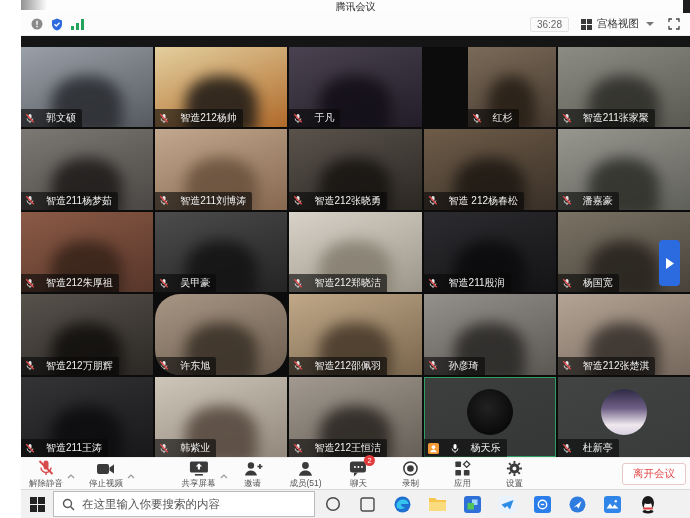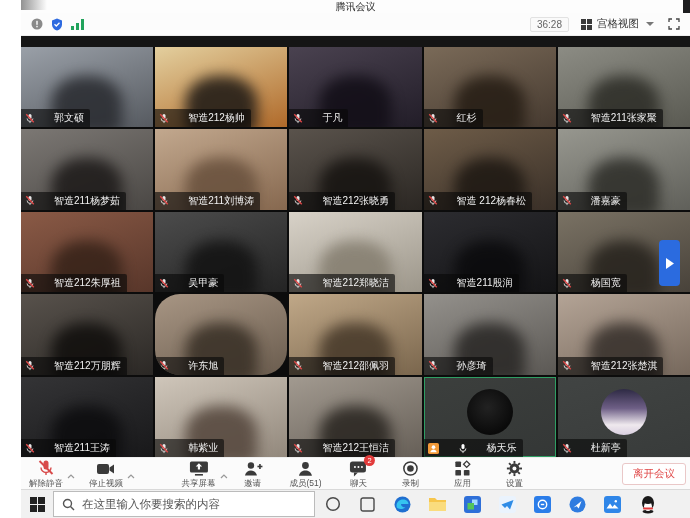--- a/index.html
+++ b/index.html
@@ -36,21 +36,21 @@
           gap:2px; }
   .cell { position:relative; overflow:hidden; background:#333; }
   .cell.active { outline:1px solid #2f9e63; outline-offset:-1px; }
   .person { position:absolute; left:50%; bottom:-10%; width:54%; height:74%;
             transform:translateX(-50%); border-radius:45% 45% 18% 18%;
             filter:blur(7px); opacity:.9; }
   .avatar { position:absolute; left:50%; top:44%; width:46px; height:46px;
             transform:translate(-50%,-50%); border-radius:50%; }
   .avatar.black-circle { background:radial-gradient(circle at 45% 40%, #222 0%, #0a0a0a 70%); }
   .avatar.anime { background:linear-gradient(180deg,#2e2a44 0%, #6e5f86 42%, #efe9ee 78%, #d9cfe0 100%); }
-  .nametag { position:absolute; left:0; bottom:0; display:flex; align-items:center; gap:19px;
+  .nametag { position:absolute; left:0; bottom:0; display:flex; align-items:center; gap:11px;
              background:rgba(8,8,8,.62); padding:2px 6px 2px 4px; border-radius:0 2px 0 0;
              color:#f2f2f2; font-size:10px; white-space:nowrap; max-width:97%; overflow:hidden; }
   .ic { display:inline-flex; align-items:center; }
   .next-page { position:absolute; right:10px; top:193px; width:21px; height:46px;
                background:#2b6bdf; border-radius:4px; display:flex; align-items:center;
                justify-content:center; cursor:pointer; }
 
   
   .toolbar { position:relative; height:32px; background:#fbfbfb; border-top:1px solid #eee; z-index:2; }
   .tb-left { position:absolute; left:8px; top:1px; display:flex; gap:26px; }
@@ -176,21 +176,21 @@
             <svg width="10" height="11" viewBox="0 0 12 13">
               <rect x="4.2" y="1" width="3.6" height="6" rx="1.8" fill="#e8e8e8"></rect>
               <path d="M2.5 6.5a3.5 3.5 0 0 0 7 0" fill="none" stroke="#e8e8e8"></path>
               <line x1="6" y1="10" x2="6" y2="12" stroke="#e8e8e8"></line>
               <line x1="1.5" y1="1.5" x2="10.5" y2="11" stroke="#e04848" stroke-width="1.6"></line>
             </svg>
           </span>
           <span>于凡</span>
         </div>
       </div>
-      <div class="cell" style="background: linear-gradient(160deg, rgb(122, 106, 88), rgb(70, 58, 48));">
+      <div class="cell" style="background: linear-gradient(160deg, rgb(122, 106, 88), rgb(70, 58, 48)); margin-left: 44px;">
         <div class="person" style="background: rgb(40, 31, 22);"></div>
         <div class="nametag">
           <span class="ic">
             <svg width="10" height="11" viewBox="0 0 12 13">
               <rect x="4.2" y="1" width="3.6" height="6" rx="1.8" fill="#e8e8e8"></rect>
               <path d="M2.5 6.5a3.5 3.5 0 0 0 7 0" fill="none" stroke="#e8e8e8"></path>
               <line x1="6" y1="10" x2="6" y2="12" stroke="#e8e8e8"></line>
               <line x1="1.5" y1="1.5" x2="10.5" y2="11" stroke="#e04848" stroke-width="1.6"></line>
             </svg>
           </span>

